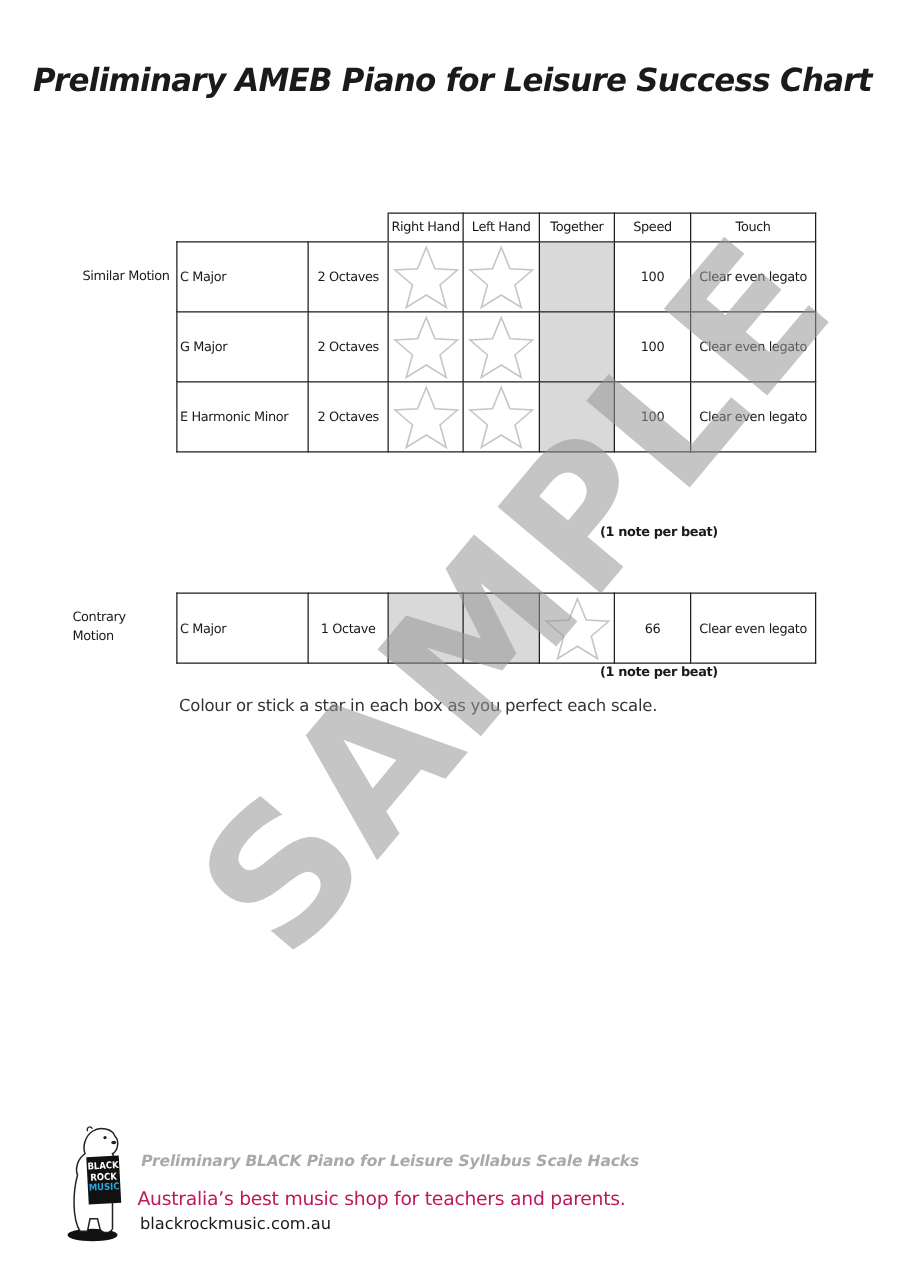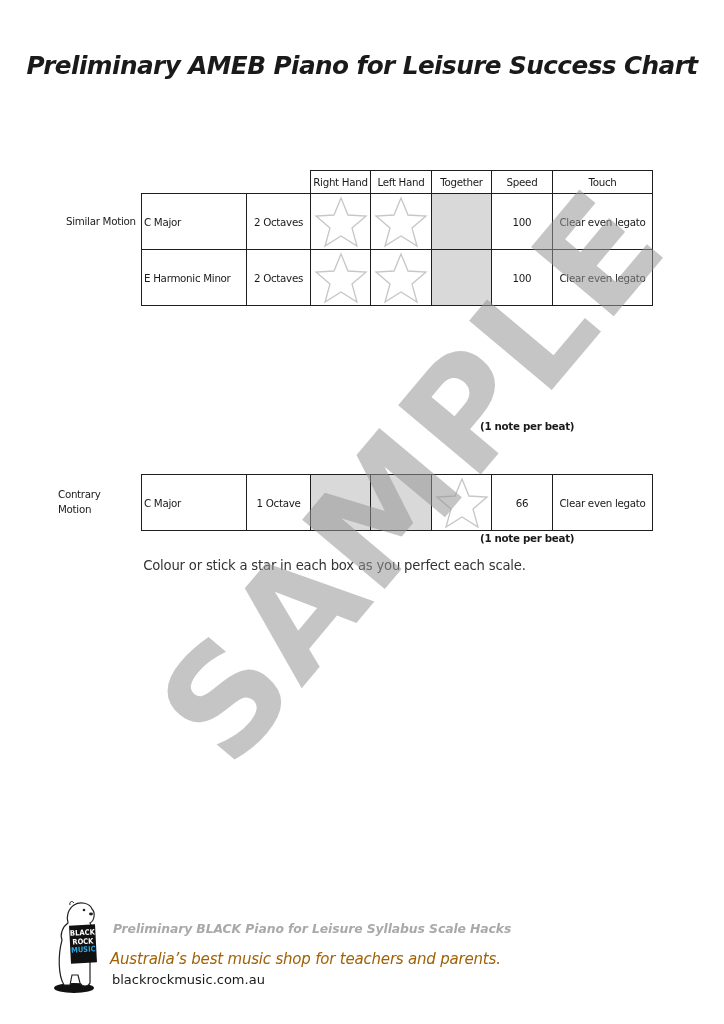--- a/index.html
+++ b/index.html
@@ -32,21 +32,21 @@
     .watermark { position: absolute; left: 78px; top: 420px; width: 640px; text-align: center;
                  font-family: "DejaVu Sans", sans-serif; font-weight: bold; font-size: 148px;
                  letter-spacing: 2px; color: rgba(150,150,150,0.55);
                  transform: rotate(-50deg); transform-origin: 50% 50%; pointer-events: none;
                  line-height: 1; }
 
     .footer-logo { position: absolute; left: 50px; top: 895px; width: 70px; height: 100px; }
     .footer-line1 { position: absolute; left: 113px; top: 921px; font-family: "DejaVu Sans", sans-serif;
                     font-style: italic; font-weight: bold; font-size: 12.4px; color: #a9a9a9; letter-spacing: -0.1px; }
     .footer-line2 { position: absolute; left: 110px; top: 950px; font-family: "DejaVu Sans", sans-serif;
-                    font-style: italic; font-size: 15px; color: #a16207; letter-spacing: -0.2px; }
+                    font-size: 15px; color: #be185d; letter-spacing: -0.2px; }
     .footer-line3 { position: absolute; left: 112px; top: 972px; font-family: "DejaVu Sans", sans-serif;
                     font-size: 13px; color: #1a1a1a; text-align: center; }
   </style>
 </head>
 <body>
 
 <div class="title">Preliminary AMEB Piano for Leisure Success Chart</div>
 
 <div class="side-label" style="left:66px; top:214px;">Similar Motion</div>
 
@@ -83,20 +83,37 @@
           <svg class="star" viewBox="0 0 56 54">
             <polygon points="28,3 35,20 53,21 39,33 44,51 28,41 12,51 17,33 3,21 21,20"></polygon>
           </svg>
         </td>
     <td class="grey"></td>
     <td>100</td>
     <td>Clear even legato</td>
   </tr>
 
 
+  <tr>
+    <td class="scale">G Major</td>
+    <td>2 Octaves</td>
+    <td>
+          <svg class="star" viewBox="0 0 56 54">
+            <polygon points="28,3 35,20 53,21 39,33 44,51 28,41 12,51 17,33 3,21 21,20"></polygon>
+          </svg>
+        </td>
+    <td>
+          <svg class="star" viewBox="0 0 56 54">
+            <polygon points="28,3 35,20 53,21 39,33 44,51 28,41 12,51 17,33 3,21 21,20"></polygon>
+          </svg>
+        </td>
+    <td class="grey"></td>
+    <td>100</td>
+    <td>Clear even legato</td>
+  </tr>
 
   <tr>
     <td class="scale">E Harmonic Minor</td>
     <td>2 Octaves</td>
     <td>
           <svg class="star" viewBox="0 0 56 54">
             <polygon points="28,3 35,20 53,21 39,33 44,51 28,41 12,51 17,33 3,21 21,20"></polygon>
           </svg>
         </td>
     <td>

